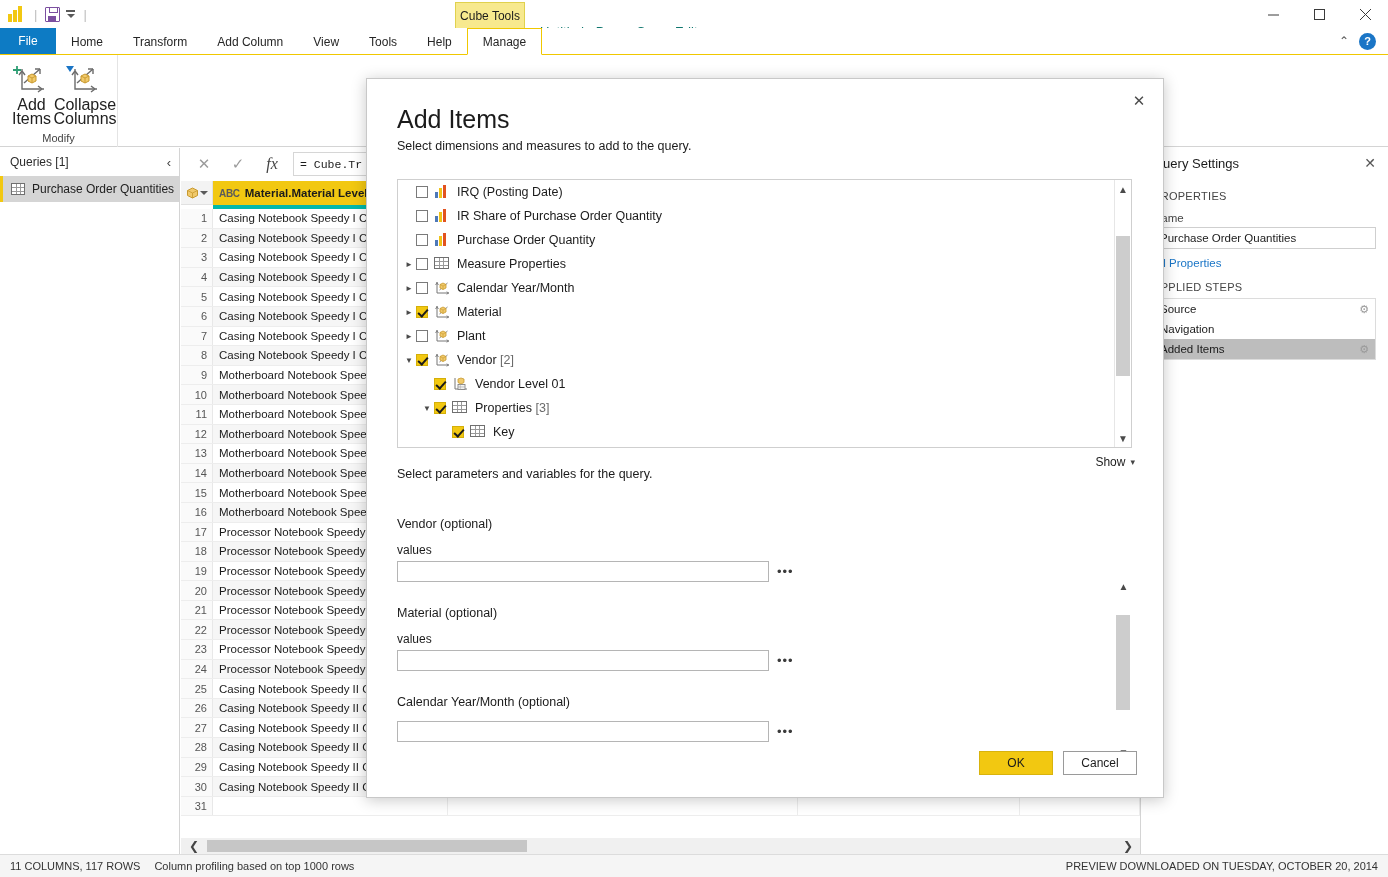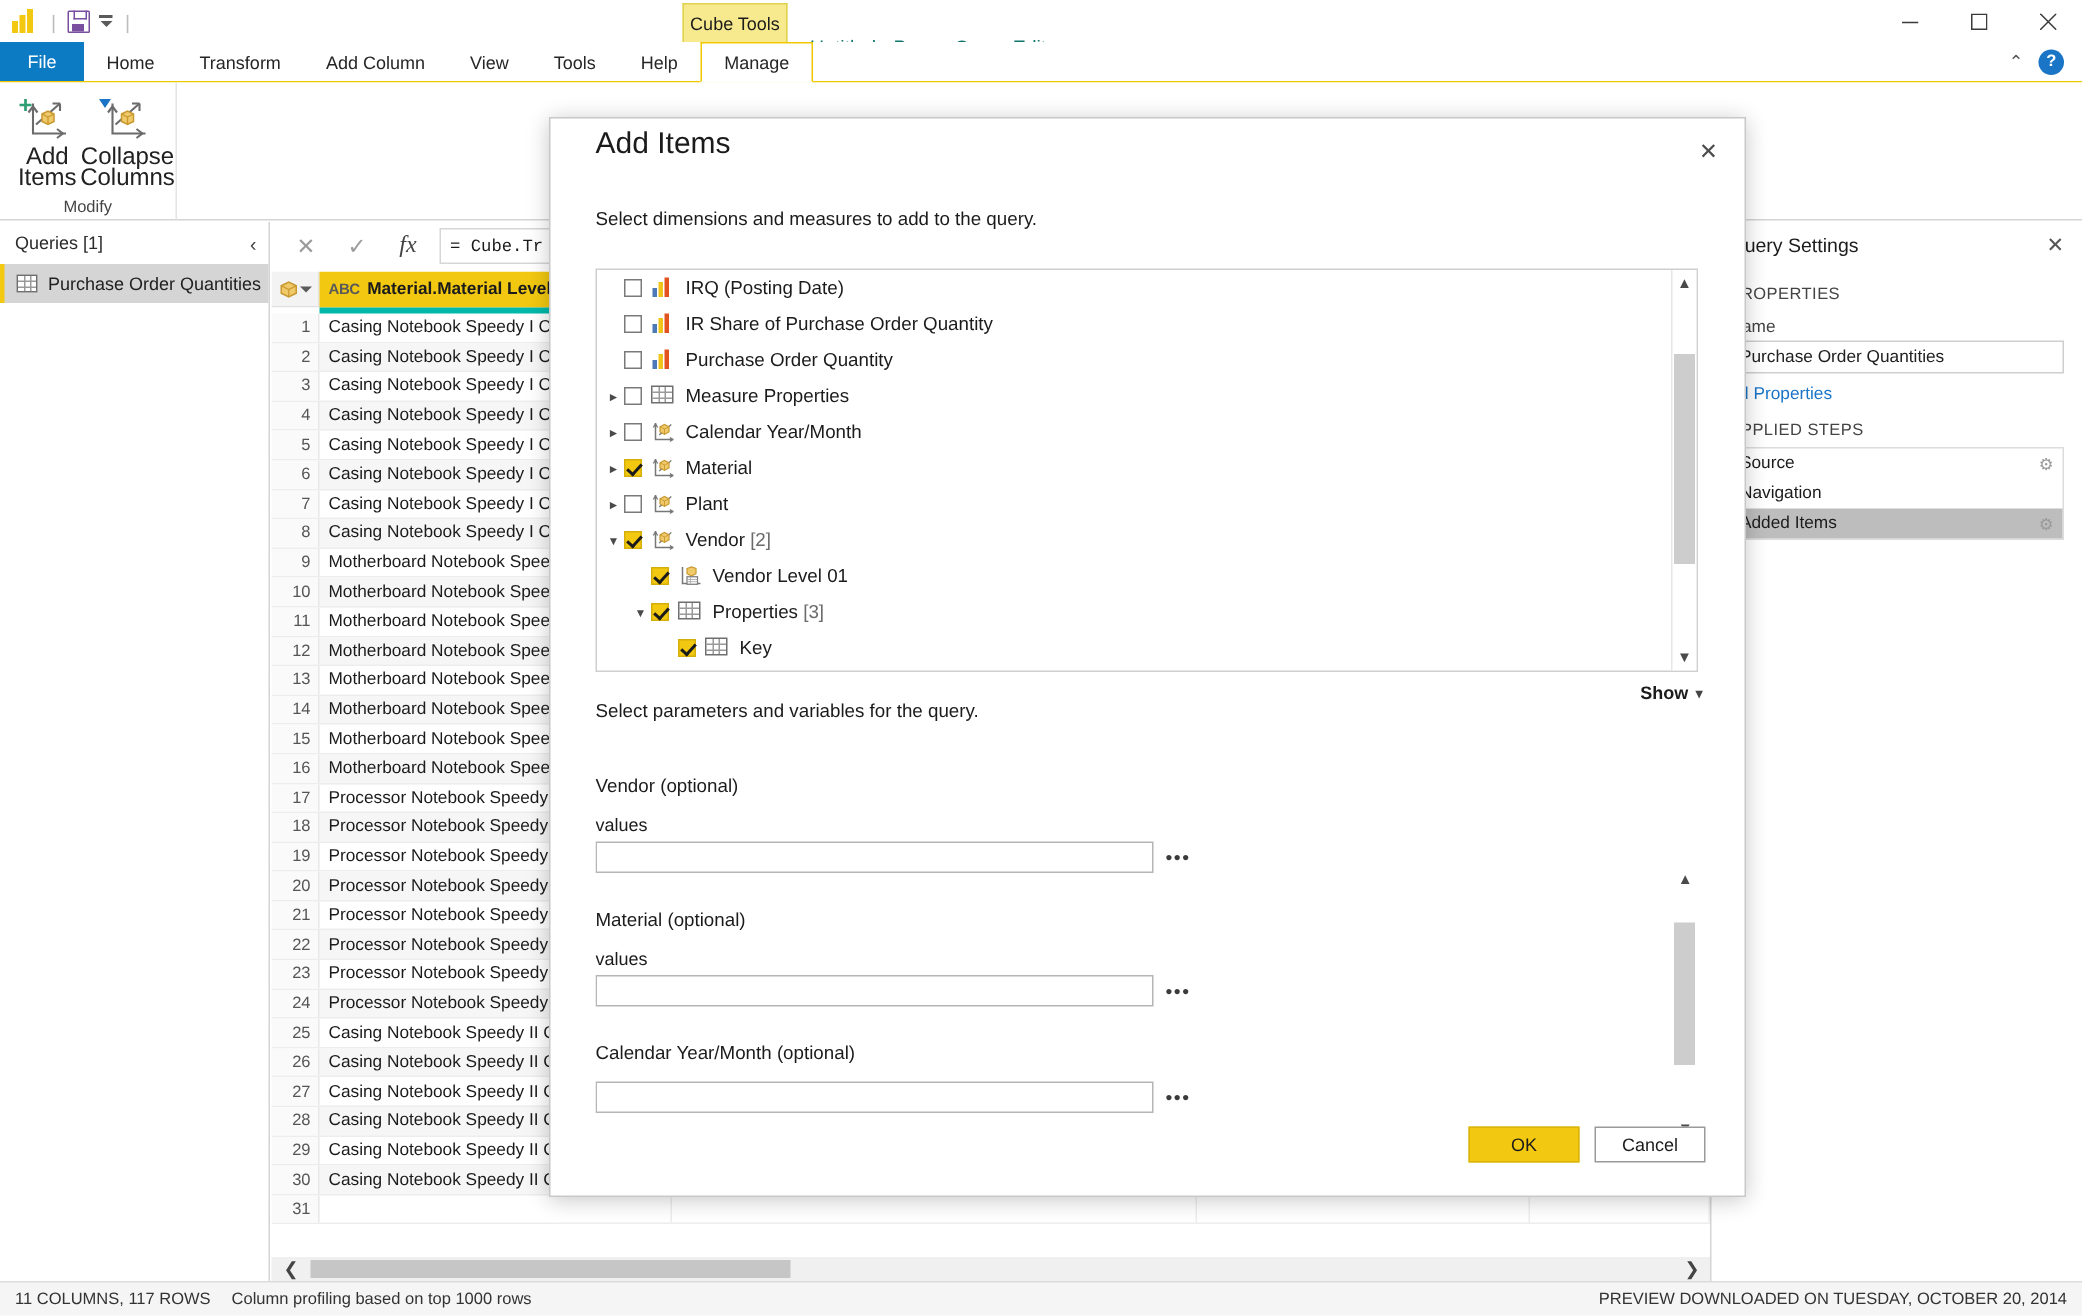--- a/index.html
+++ b/index.html
@@ -101,21 +101,21 @@
   .qs-step.sel{background:#bdbdbd;}
   .gear{margin-left:auto;color:#9a9a9a;font-size:11px;}
 
   
   .statusbar{position:absolute;left:0;bottom:0;width:1388px;height:23px;background:#f5f5f5;border-top:1px solid #dcdcdc;display:flex;align-items:center;padding:0 10px;font-size:11px;color:#333;}
   .sb-right{margin-left:auto;font-size:11px;color:#333;}
 
   
   .dlg-shadow{position:absolute;left:366px;top:78px;width:798px;height:720px;background:#fff;border:1px solid #c8c8c8;box-shadow:0 2px 14px rgba(0,0,0,.22);}
   .dlg-close{position:absolute;right:10px;top:10px;width:28px;height:24px;display:flex;align-items:center;justify-content:center;color:#4b4b4b;font-size:15px;}
-  .dlg-title{position:absolute;left:30px;top:6px;font-size:20px;color:#1b1b1b;font-weight:normal;}
+  .dlg-title{position:absolute;left:30px;top:26px;font-size:25px;color:#1b1b1b;font-weight:normal;}
   .dlg-sub{position:absolute;left:30px;top:60px;font-size:12.5px;color:#1b1b1b;}
   .tree{position:absolute;left:30px;top:100px;width:735px;height:269px;border:1px solid #cfcfcf;overflow:hidden;background:#fff;}
   .tree-inner{position:relative;}
   .tnode{display:flex;align-items:center;height:24px;padding-left:4px;white-space:nowrap;}
   .twist{width:14px;text-align:center;color:#4a4a4a;font-size:8px;}
   .cb{width:12px;height:12px;border:1px solid #7a7a7a;background:#fff;margin-right:6px;position:relative;flex:none;}
   .cb.on{background:#f2c811;border-color:#d4af09;}
   .cb.on::after{content:"";position:absolute;left:3px;top:0px;width:4px;height:8px;border:solid #1b1b1b;border-width:0 2px 2px 0;transform:rotate(42deg);}
   .ticon{width:16px;height:14px;margin-right:7px;flex:none;position:relative;}
   .tlabel{font-size:12.5px;color:#1b1b1b;}
@@ -129,21 +129,21 @@
   .ic-table{border:1px solid #6f6f6f;background:#fff;width:15px;height:12px;}
   .ic-table::before{content:"";position:absolute;left:0;top:3px;width:13px;height:1px;background:#9a9a9a;box-shadow:0 4px 0 #9a9a9a;}
   .ic-table::after{content:"";position:absolute;top:0;left:4px;width:1px;height:10px;background:#9a9a9a;box-shadow:4px 0 0 #9a9a9a;}
   
   .ic-dim{width:17px;height:15px;}
 
   .tree-scroll{position:absolute;right:0;top:0;width:17px;height:100%;background:#fff;border-left:1px solid #e6e6e6;}
   .ts-arrow{height:18px;display:flex;align-items:center;justify-content:center;color:#4a4a4a;font-size:10px;}
   .ts-thumb{position:absolute;left:1px;width:14px;background:#cdcdcd;}
 
-  .showrow{position:absolute;right:28px;top:376px;font-size:12px;color:#1b1b1b;display:flex;align-items:center;gap:5px;font-weight:bold;}
+  .showrow{position:absolute;right:28px;top:376px;font-size:12px;color:#1b1b1b;display:flex;align-items:center;gap:5px;}
   .dlg-sub2{position:absolute;left:30px;top:388px;font-size:12.5px;color:#1b1b1b;}
   .params{position:absolute;left:30px;top:412px;width:735px;height:278px;overflow:hidden;}
   .pfield{margin-bottom:10px;}
   .plabel{font-size:12.5px;color:#1b1b1b;margin-bottom:12px;}
   .pvalues{font-size:12px;color:#1b1b1b;margin-bottom:4px;}
   .pinputrow{display:flex;align-items:center;gap:8px;}
   .pinput{width:372px;height:21px;border:1px solid #b5b5b5;background:#fff;}
   .pdots{color:#3b3b3b;font-size:13px;letter-spacing:1px;}
   .params-scroll{position:absolute;right:0;top:0;width:17px;height:278px;background:#fff;}
 

